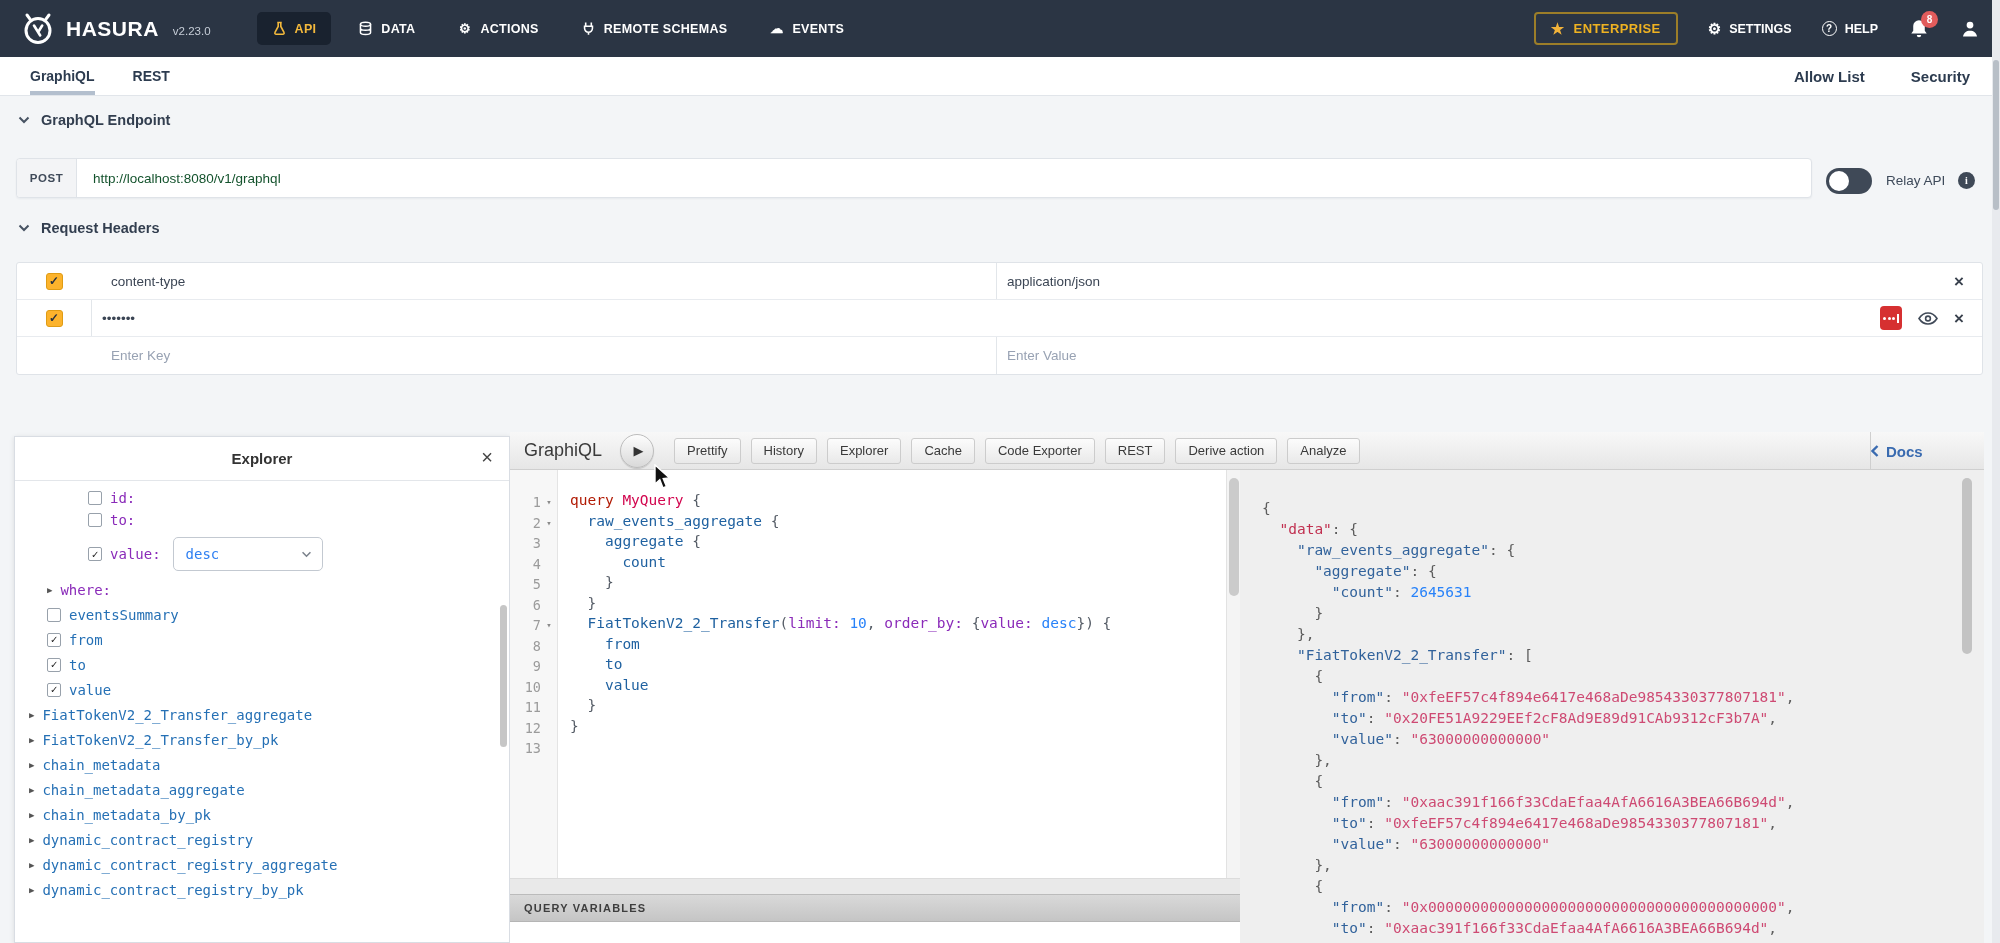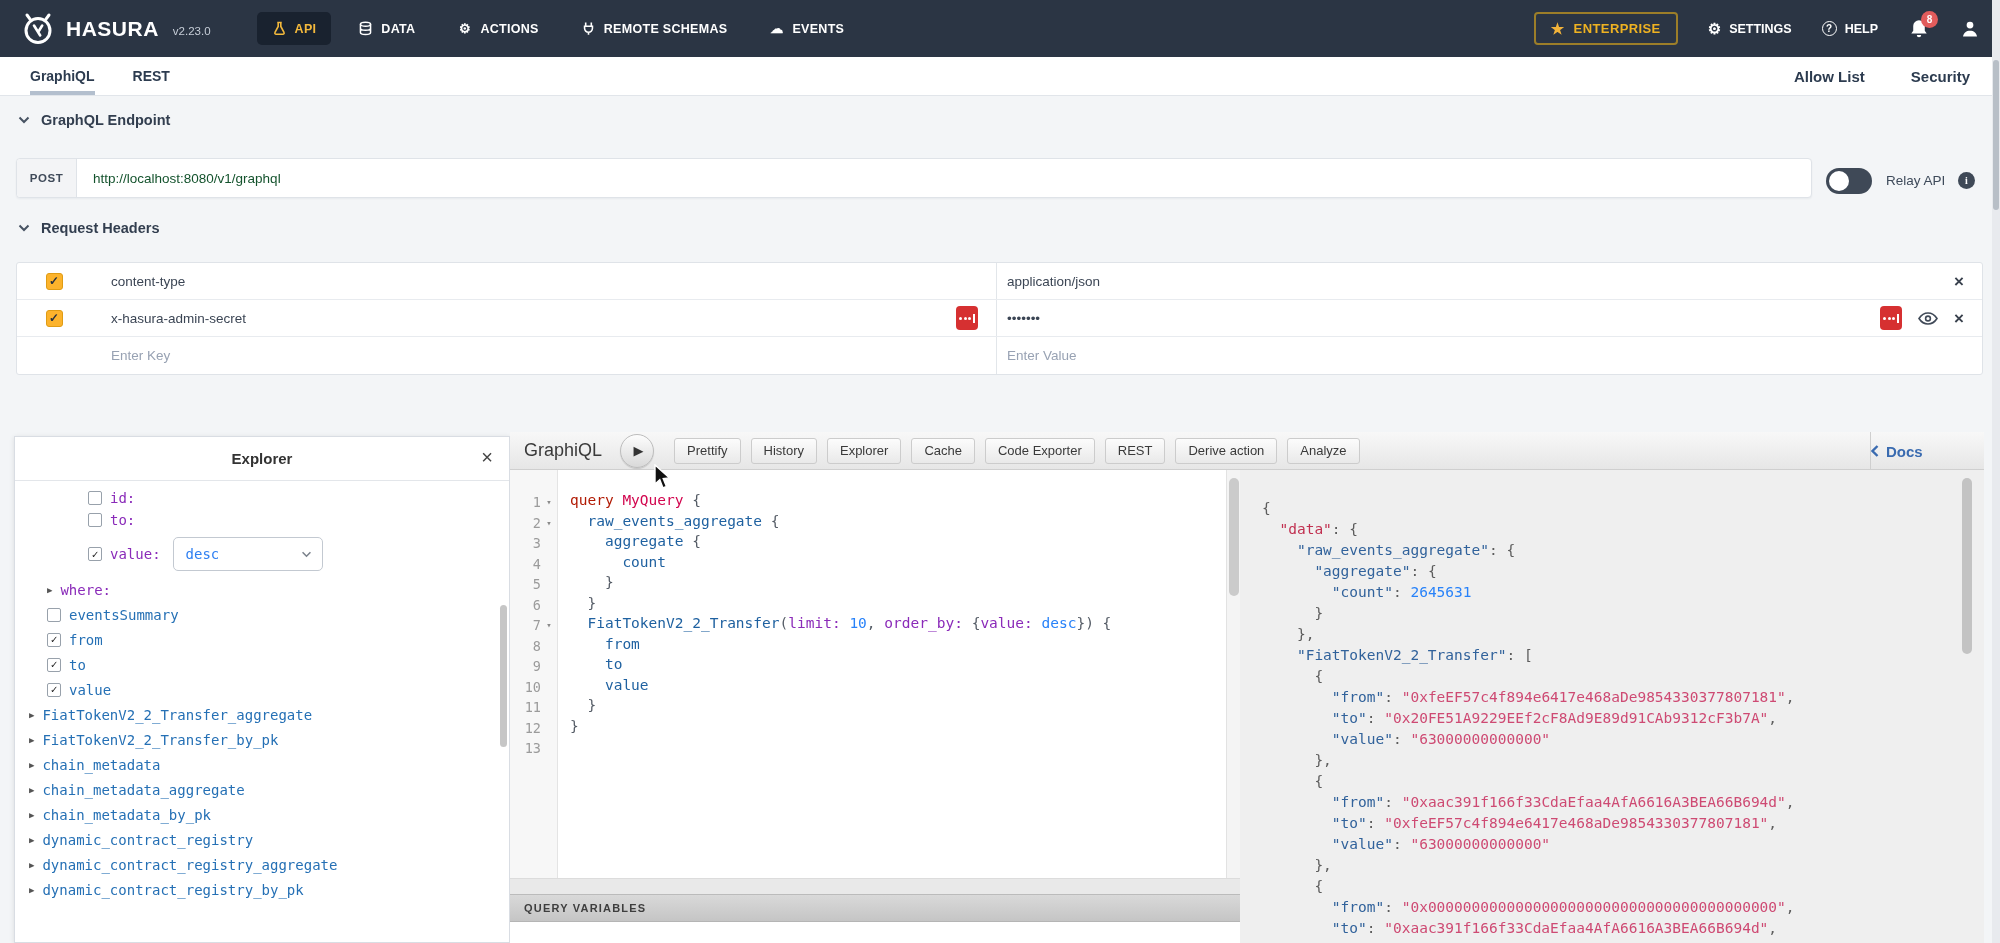--- a/index.html
+++ b/index.html
@@ -311,31 +311,20 @@
           <span class="cell-text">application/json</span>
           <span class="row-ctrl">
             <span class="x-ic">×</span>
           </span>
         </div>
       </div>
       <div class="hrow body">
         <div class="c-enable">
           <span class="amber-cb">✓</span>
         </div>
-        <div class="c-key">
-          <span class="cell-text">x-hasura-admin-secret</span>
-          <span class="row-ctrl">
-            <span class="secret-ic">
-              <i></i>
-              <i></i>
-              <i></i>
-              <b></b>
-            </span>
-          </span>
-        </div>
         <div class="c-value">
           <span class="cell-text">•••••••</span>
           <span class="row-ctrl">
             <span class="secret-ic">
               <i></i>
               <i></i>
               <i></i>
               <b></b>
             </span>
             <span class="eye-ic">

